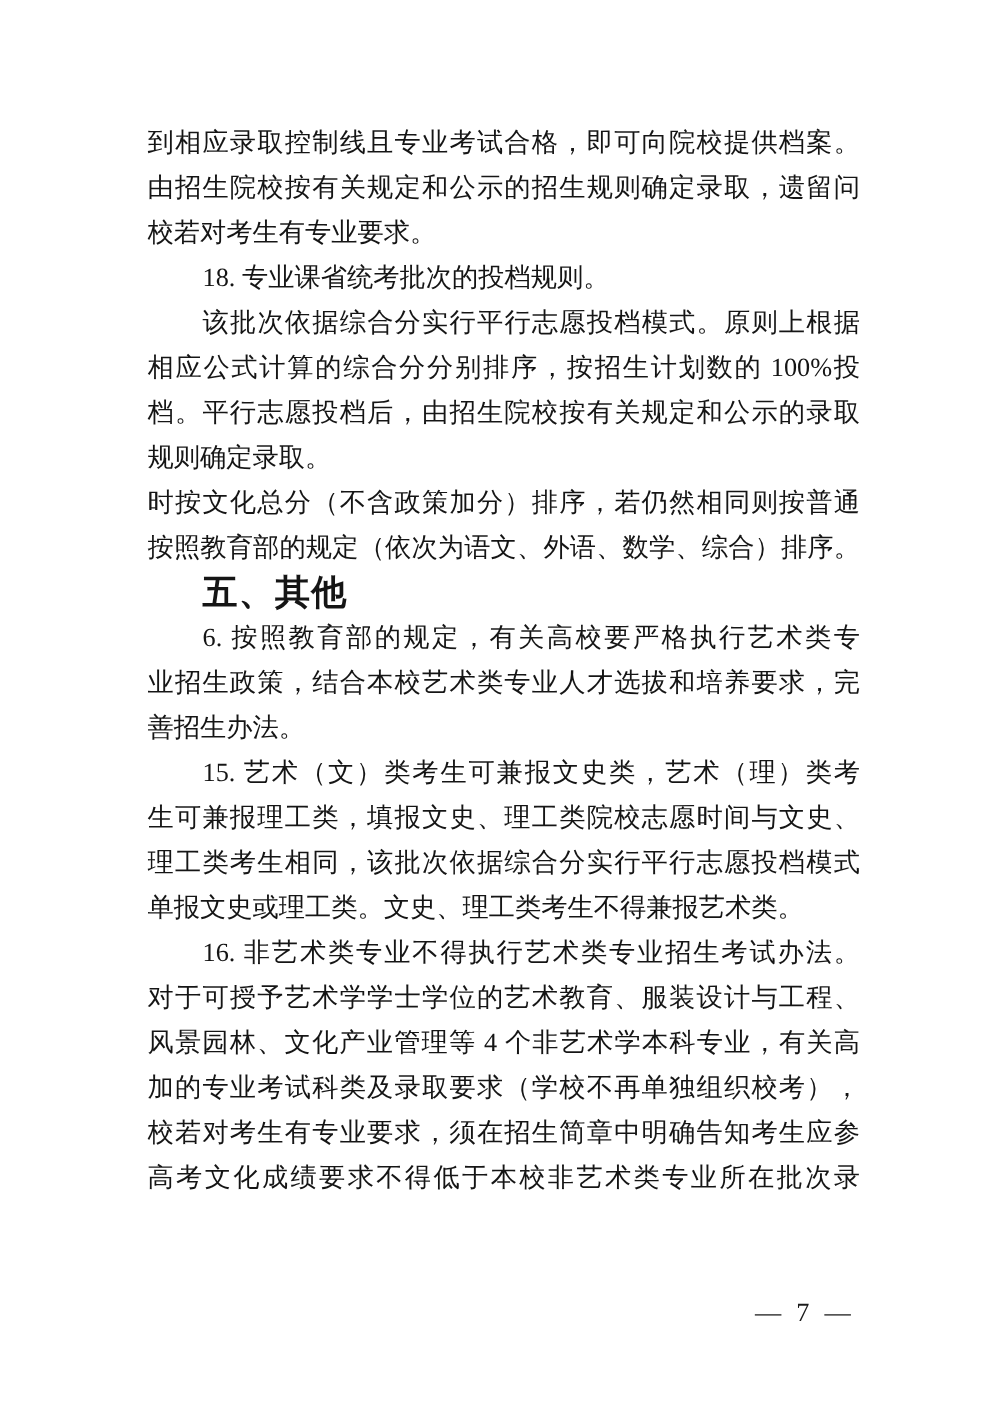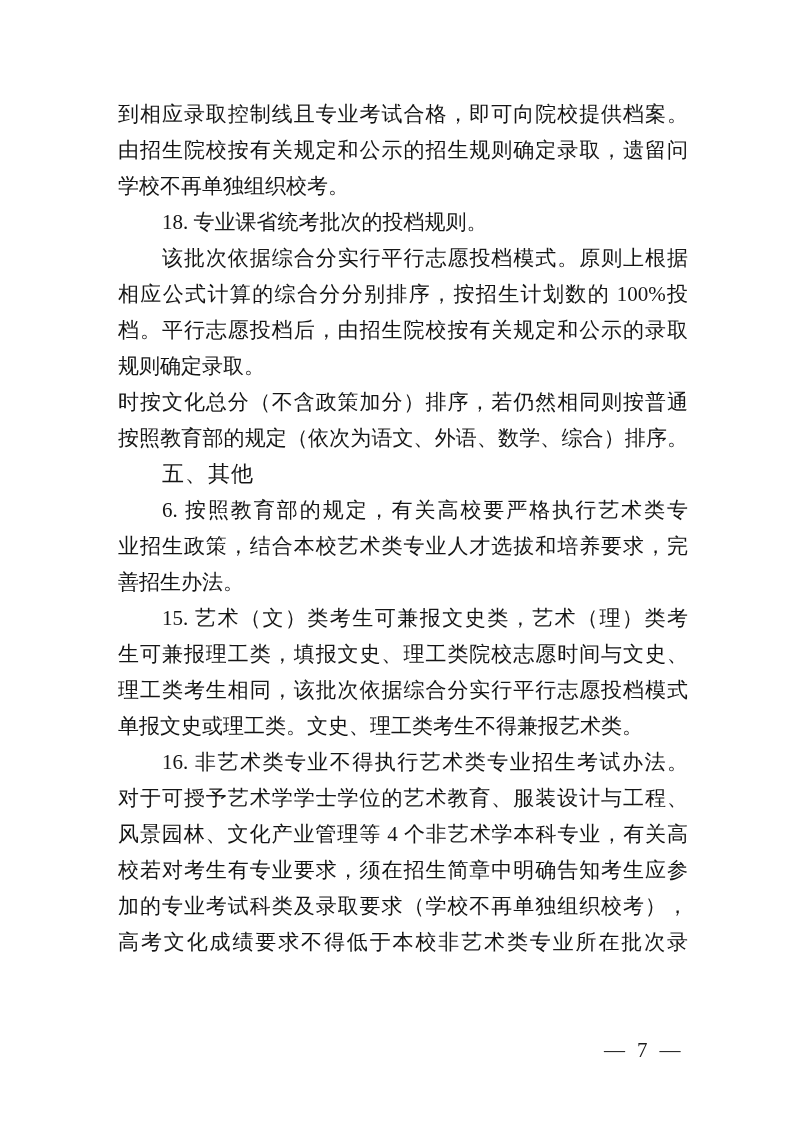--- a/index.html
+++ b/index.html
@@ -27,23 +27,23 @@
     white-space: normal;
   }
   .line.justify {
     text-align: justify;
     text-align-last: justify;
   }
   .line.indent {
     padding-left: 44px;
   }
   .line.bold {
-    font-weight: 400;
+    font-weight: 700;
     font-family: "Liberation Sans", "DejaVu Sans", sans-serif;
-    font-size: 22px;
+    font-size: 28px;
     letter-spacing: 1px;
   }
   .footer {
     position: absolute;
     left: 604px;
     top: 1038px;
     display: flex;
     align-items: center;
     gap: 12px;
     font-size: 21px;
@@ -51,41 +51,41 @@
   }
   .footer .dash { letter-spacing: 0; }
 </style>
 </head>
 <body>
 
 <div class="page">
   <div class="text-block">
       <div class="line justify">到相应录取控制线且专业考试合格，即可向院校提供档案。</div>
       <div class="line justify">由招生院校按有关规定和公示的招生规则确定录取，遗留问</div>
-      <div class="line">学校不再单独组织校考。</div>
+      <div class="line">校若对考生有专业要求。</div>
       <div class="line indent">18. 专业课省统考批次的投档规则。</div>
       <div class="line justify indent">该批次依据综合分实行平行志愿投档模式。原则上根据</div>
       <div class="line justify">相应公式计算的综合分分别排序，按招生计划数的 100%投</div>
       <div class="line justify">档。平行志愿投档后，由招生院校按有关规定和公示的录取</div>
       <div class="line">规则确定录取。</div>
       <div class="line justify">时按文化总分（不含政策加分）排序，若仍然相同则按普通</div>
       <div class="line justify">按照教育部的规定（依次为语文、外语、数学、综合）排序。</div>
       <div class="line indent bold">五、其他</div>
       <div class="line justify indent">6. 按照教育部的规定，有关高校要严格执行艺术类专</div>
       <div class="line justify">业招生政策，结合本校艺术类专业人才选拔和培养要求，完</div>
       <div class="line">善招生办法。</div>
       <div class="line justify indent">15. 艺术（文）类考生可兼报文史类，艺术（理）类考</div>
       <div class="line justify">生可兼报理工类，填报文史、理工类院校志愿时间与文史、</div>
       <div class="line justify">理工类考生相同，该批次依据综合分实行平行志愿投档模式</div>
       <div class="line">单报文史或理工类。文史、理工类考生不得兼报艺术类。</div>
       <div class="line justify indent">16. 非艺术类专业不得执行艺术类专业招生考试办法。</div>
       <div class="line justify">对于可授予艺术学学士学位的艺术教育、服装设计与工程、</div>
       <div class="line justify">风景园林、文化产业管理等 4 个非艺术学本科专业，有关高</div>
+      <div class="line justify">加的专业考试科类及录取要求（学校不再单独组织校考），</div>
       <div class="line justify">校若对考生有专业要求，须在招生简章中明确告知考生应参</div>
-      <div class="line justify">加的专业考试科类及录取要求（学校不再单独组织校考），</div>
       <div class="line justify">高考文化成绩要求不得低于本校非艺术类专业所在批次录</div>
     </div>
   <div class="footer">
     <span class="dash">—</span>
     <span class="page-num">7</span>
     <span class="dash">—</span>
   </div>
 </div>
 
 </body></html>

